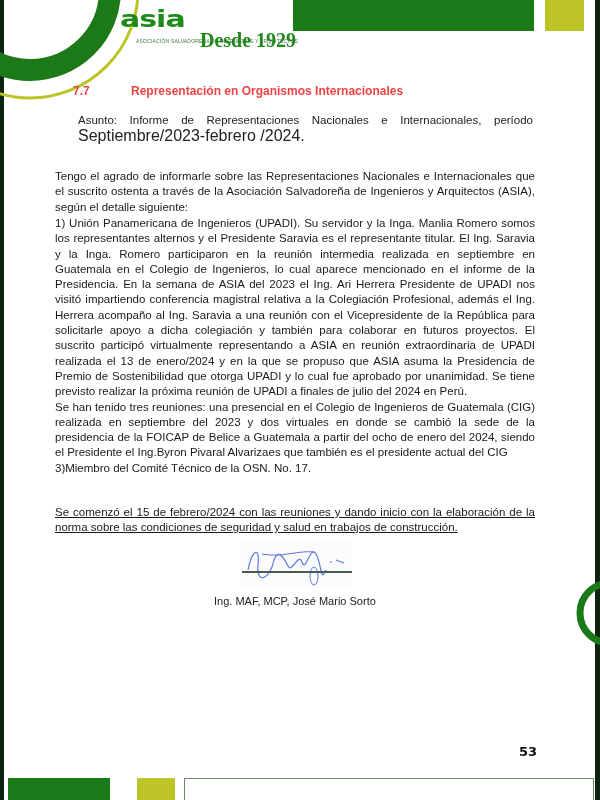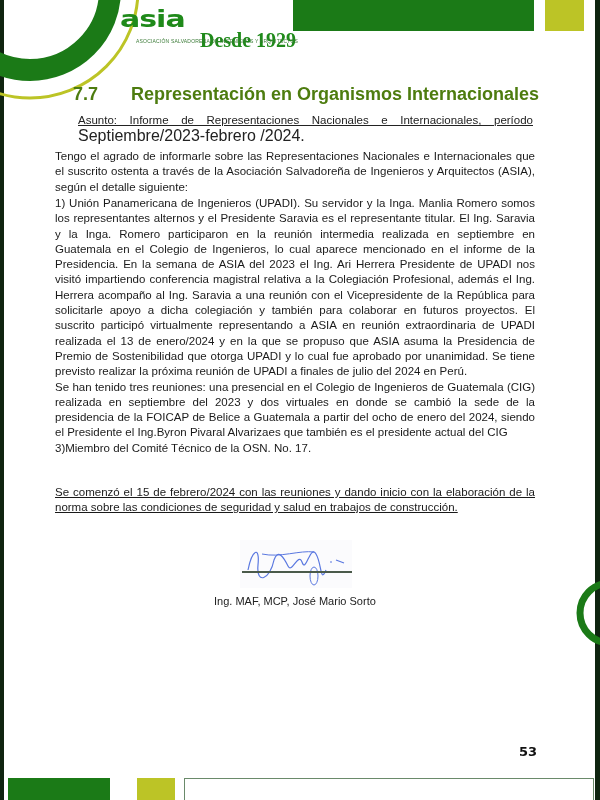--- a/index.html
+++ b/index.html
@@ -6,25 +6,25 @@
   body { width: 600px; height: 800px; position: relative; overflow: hidden; background: #ffffff; font-family: "Liberation Sans", sans-serif; color: #111; }
   .left-bar { position: absolute; left: 0; top: 0; width: 4px; height: 800px; background: #0f2410; }
   .right-bar { position: absolute; left: 595px; top: 0; width: 5px; height: 800px; background: #0f2410; }
   .deco { position: absolute; left: 0; top: 0; }
   .top-green-bar { position: absolute; left: 293px; top: 0; width: 241px; height: 31px; background: #1b7a17; }
   .top-lime-square { position: absolute; left: 545px; top: 0; width: 39px; height: 31px; background: #bcc426; }
   .logo { position: absolute; left: 120px; top: 8px; width: 200px; height: 40px; }
   .logo-asia { position: absolute; left: 0; top: 0; font-family: "DejaVu Sans", sans-serif; font-weight: bold; font-size: 30px; letter-spacing: -1px; color: #1f8a1a; line-height: 30px; transform: scaleY(0.75); transform-origin: left top; }
   .logo-desde { position: absolute; left: 80px; top: 21px; font-family: "Liberation Serif", serif; font-size: 20px; color: #1f8a1a; line-height: 22px; font-weight: bold; }
   .logo-sub { position: absolute; left: 16px; top: 30px; font-size: 5px; color: #3a7a36; letter-spacing: 0.2px; white-space: nowrap; }
-  .section-title { position: absolute; left: 73px; top: 84px; font-weight: bold; font-size: 18px; color: #4d7c0f; }
+  .section-title { position: absolute; left: 73px; top: 84px; font-weight: bold; font-size: 12px; color: #ef4444; }
   .section-num { display: inline-block; width: 58px; }
-  .asunto { position: absolute; left: 78px; top: 113px; width: 455px; font-size: 11.5px; line-height: 15.2px; text-align: justify; text-align-last: justify; color: #222; text-decoration: underline; }
+  .asunto { position: absolute; left: 78px; top: 113px; width: 455px; font-size: 11.5px; line-height: 15.2px; text-align: justify; text-align-last: justify; color: #222; }
   .asunto-line2 { position: absolute; left: 78px; top: 128px; font-size: 16px; line-height: 15.2px; color: #222; }
-  .body-text { position: absolute; left: 55px; width: 480px; font-size: 11.5px; line-height: 15.3px; color: #1a1a1a; text-align: justify; }
+  .body-text { position: absolute; left: 55px; width: 480px; font-size: 11.5px; line-height: 15.3px; color: #1a1a1a; text-align: justify; margin-top: 20px; }
   .body-text p { margin: 0; }
   .p1 { top: 149px; }
   .p2 { top: 196px; }
   .p3 { top: 485px; text-decoration: underline; }
   .sig-box { position: absolute; left: 240px; top: 540px; width: 112px; height: 48px; background: #fbfbfd; }
   .sig-line { position: absolute; left: 242px; top: 571px; width: 110px; height: 2px; background: #4a5a4a; }
   .sig-name { position: absolute; left: 214px; top: 595px; font-size: 11px; color: #222; }
   .page-num { position: absolute; left: 519px; top: 744px; font-weight: bold; font-size: 13px; color: #111; font-family: "DejaVu Sans", sans-serif; }
   .bottom-green-bar { position: absolute; left: 8px; top: 778px; width: 102px; height: 22px; background: #1b7a17; }
   .bottom-lime-square { position: absolute; left: 137px; top: 778px; width: 38px; height: 22px; background: #bcc426; }

